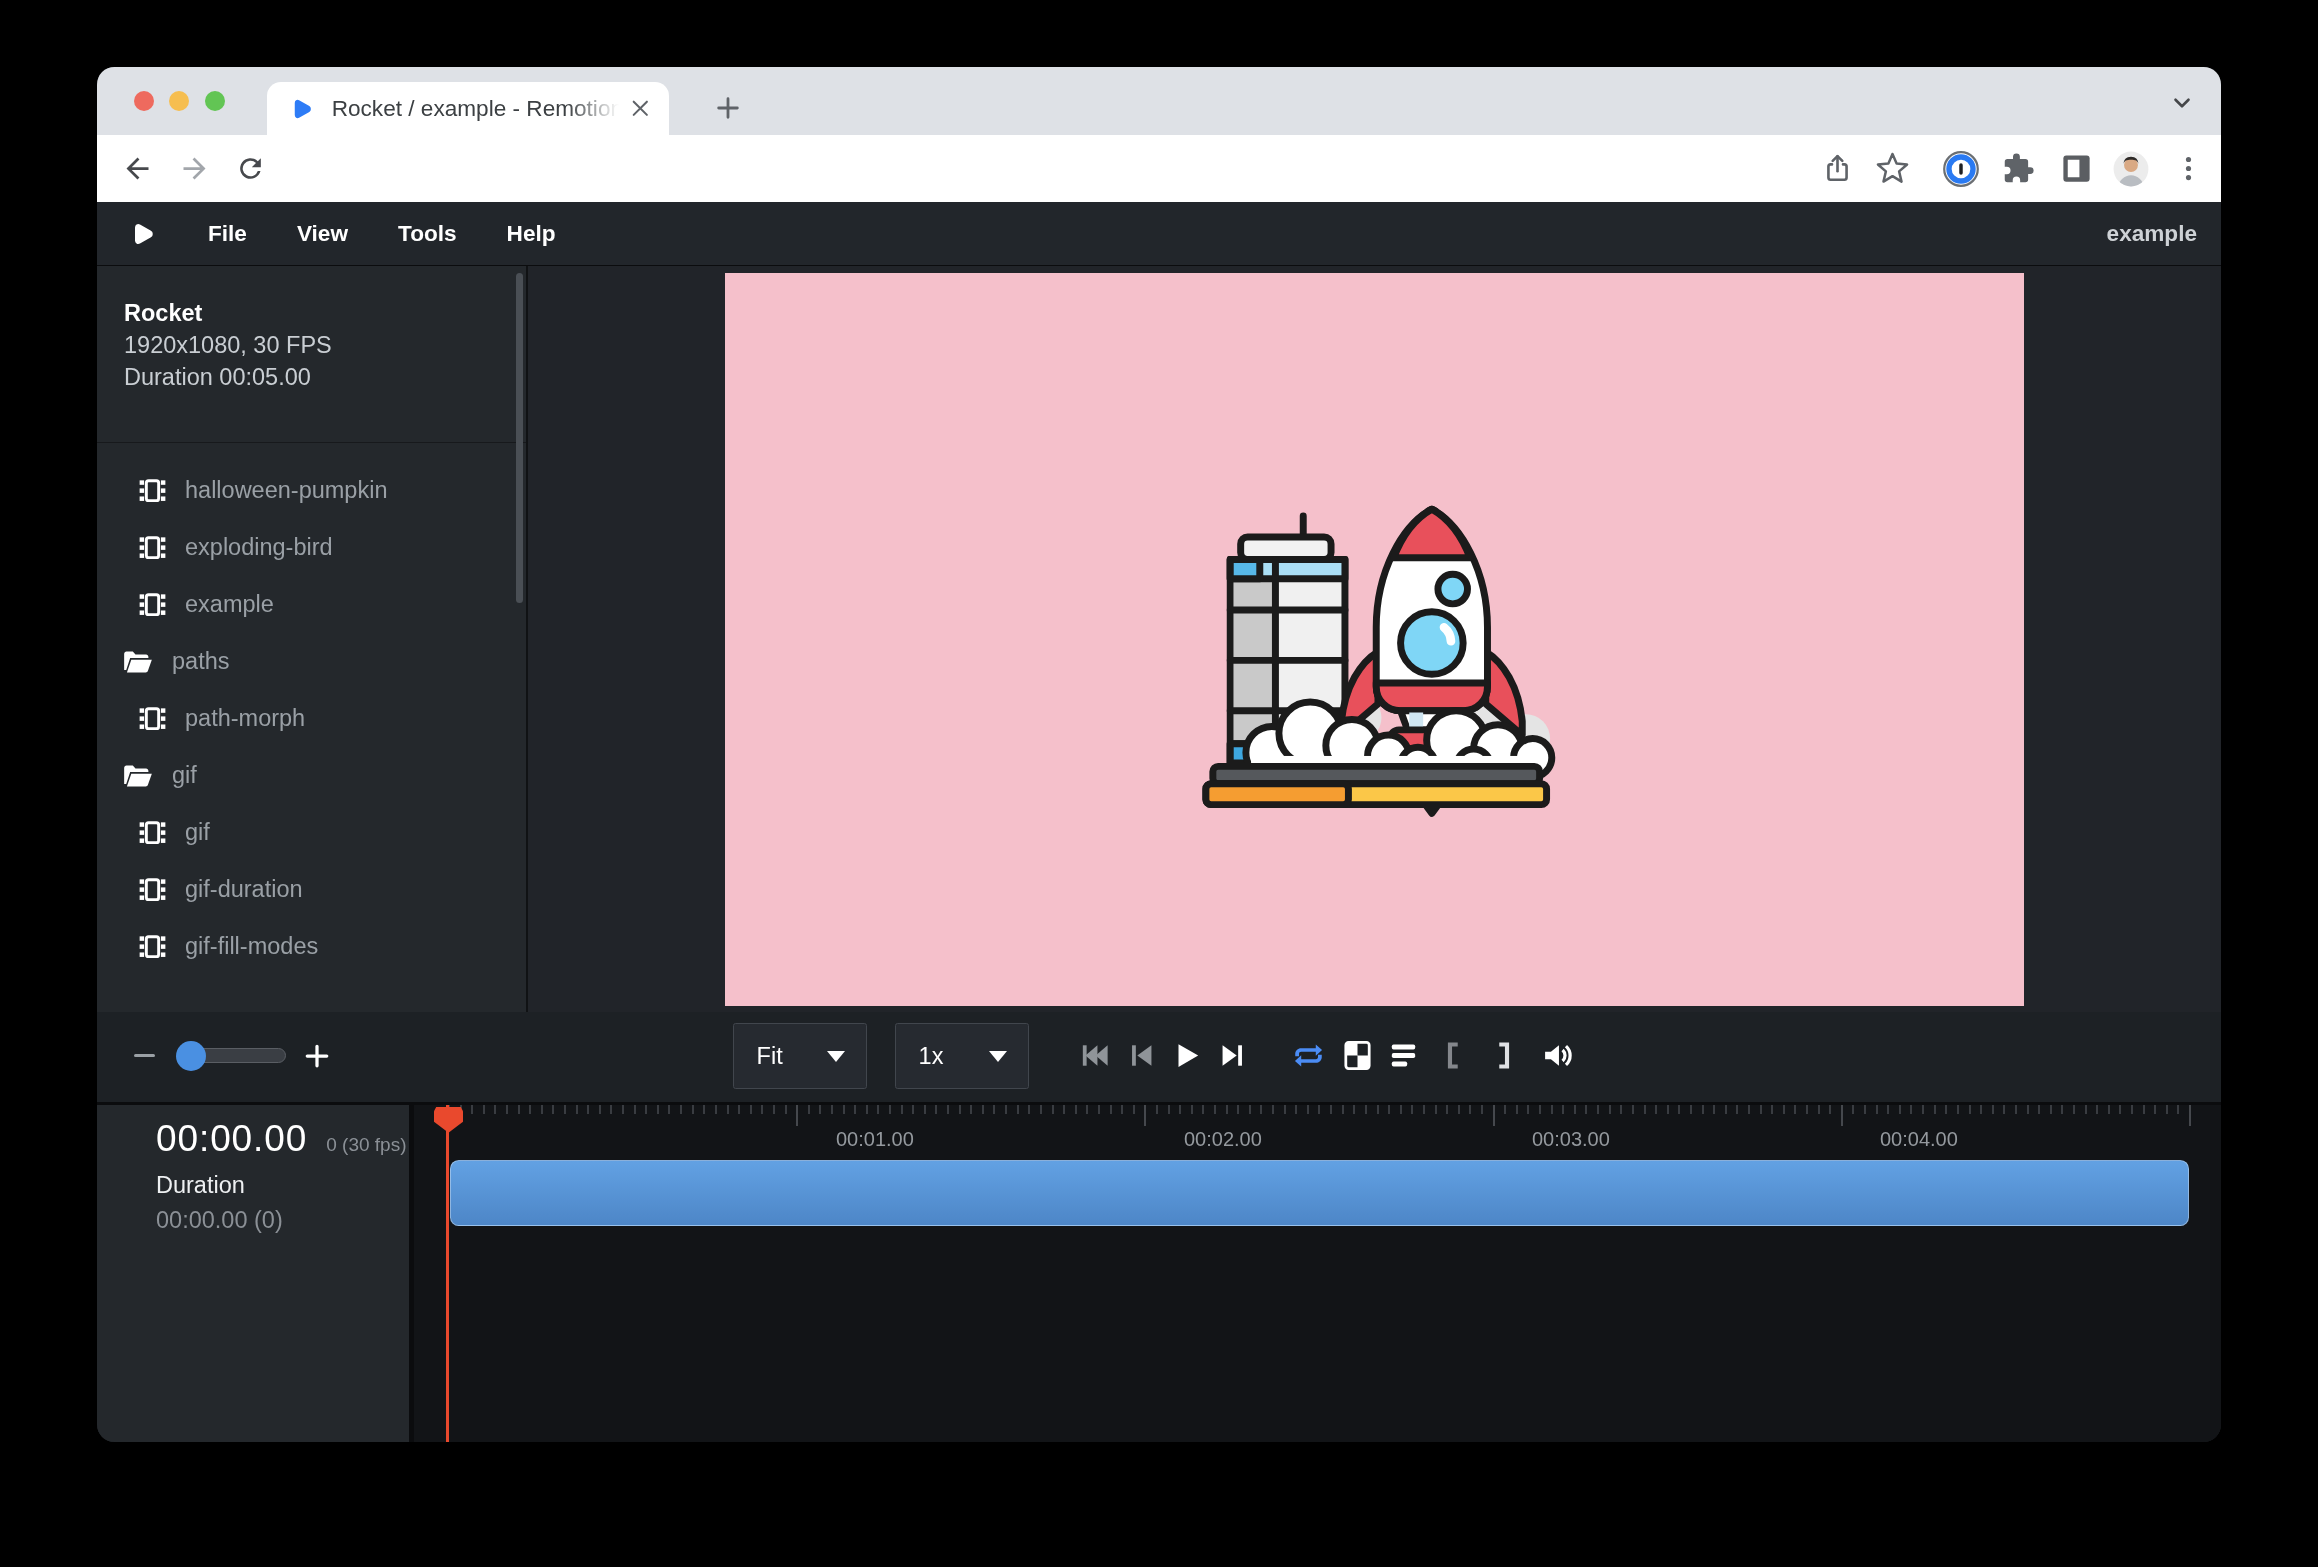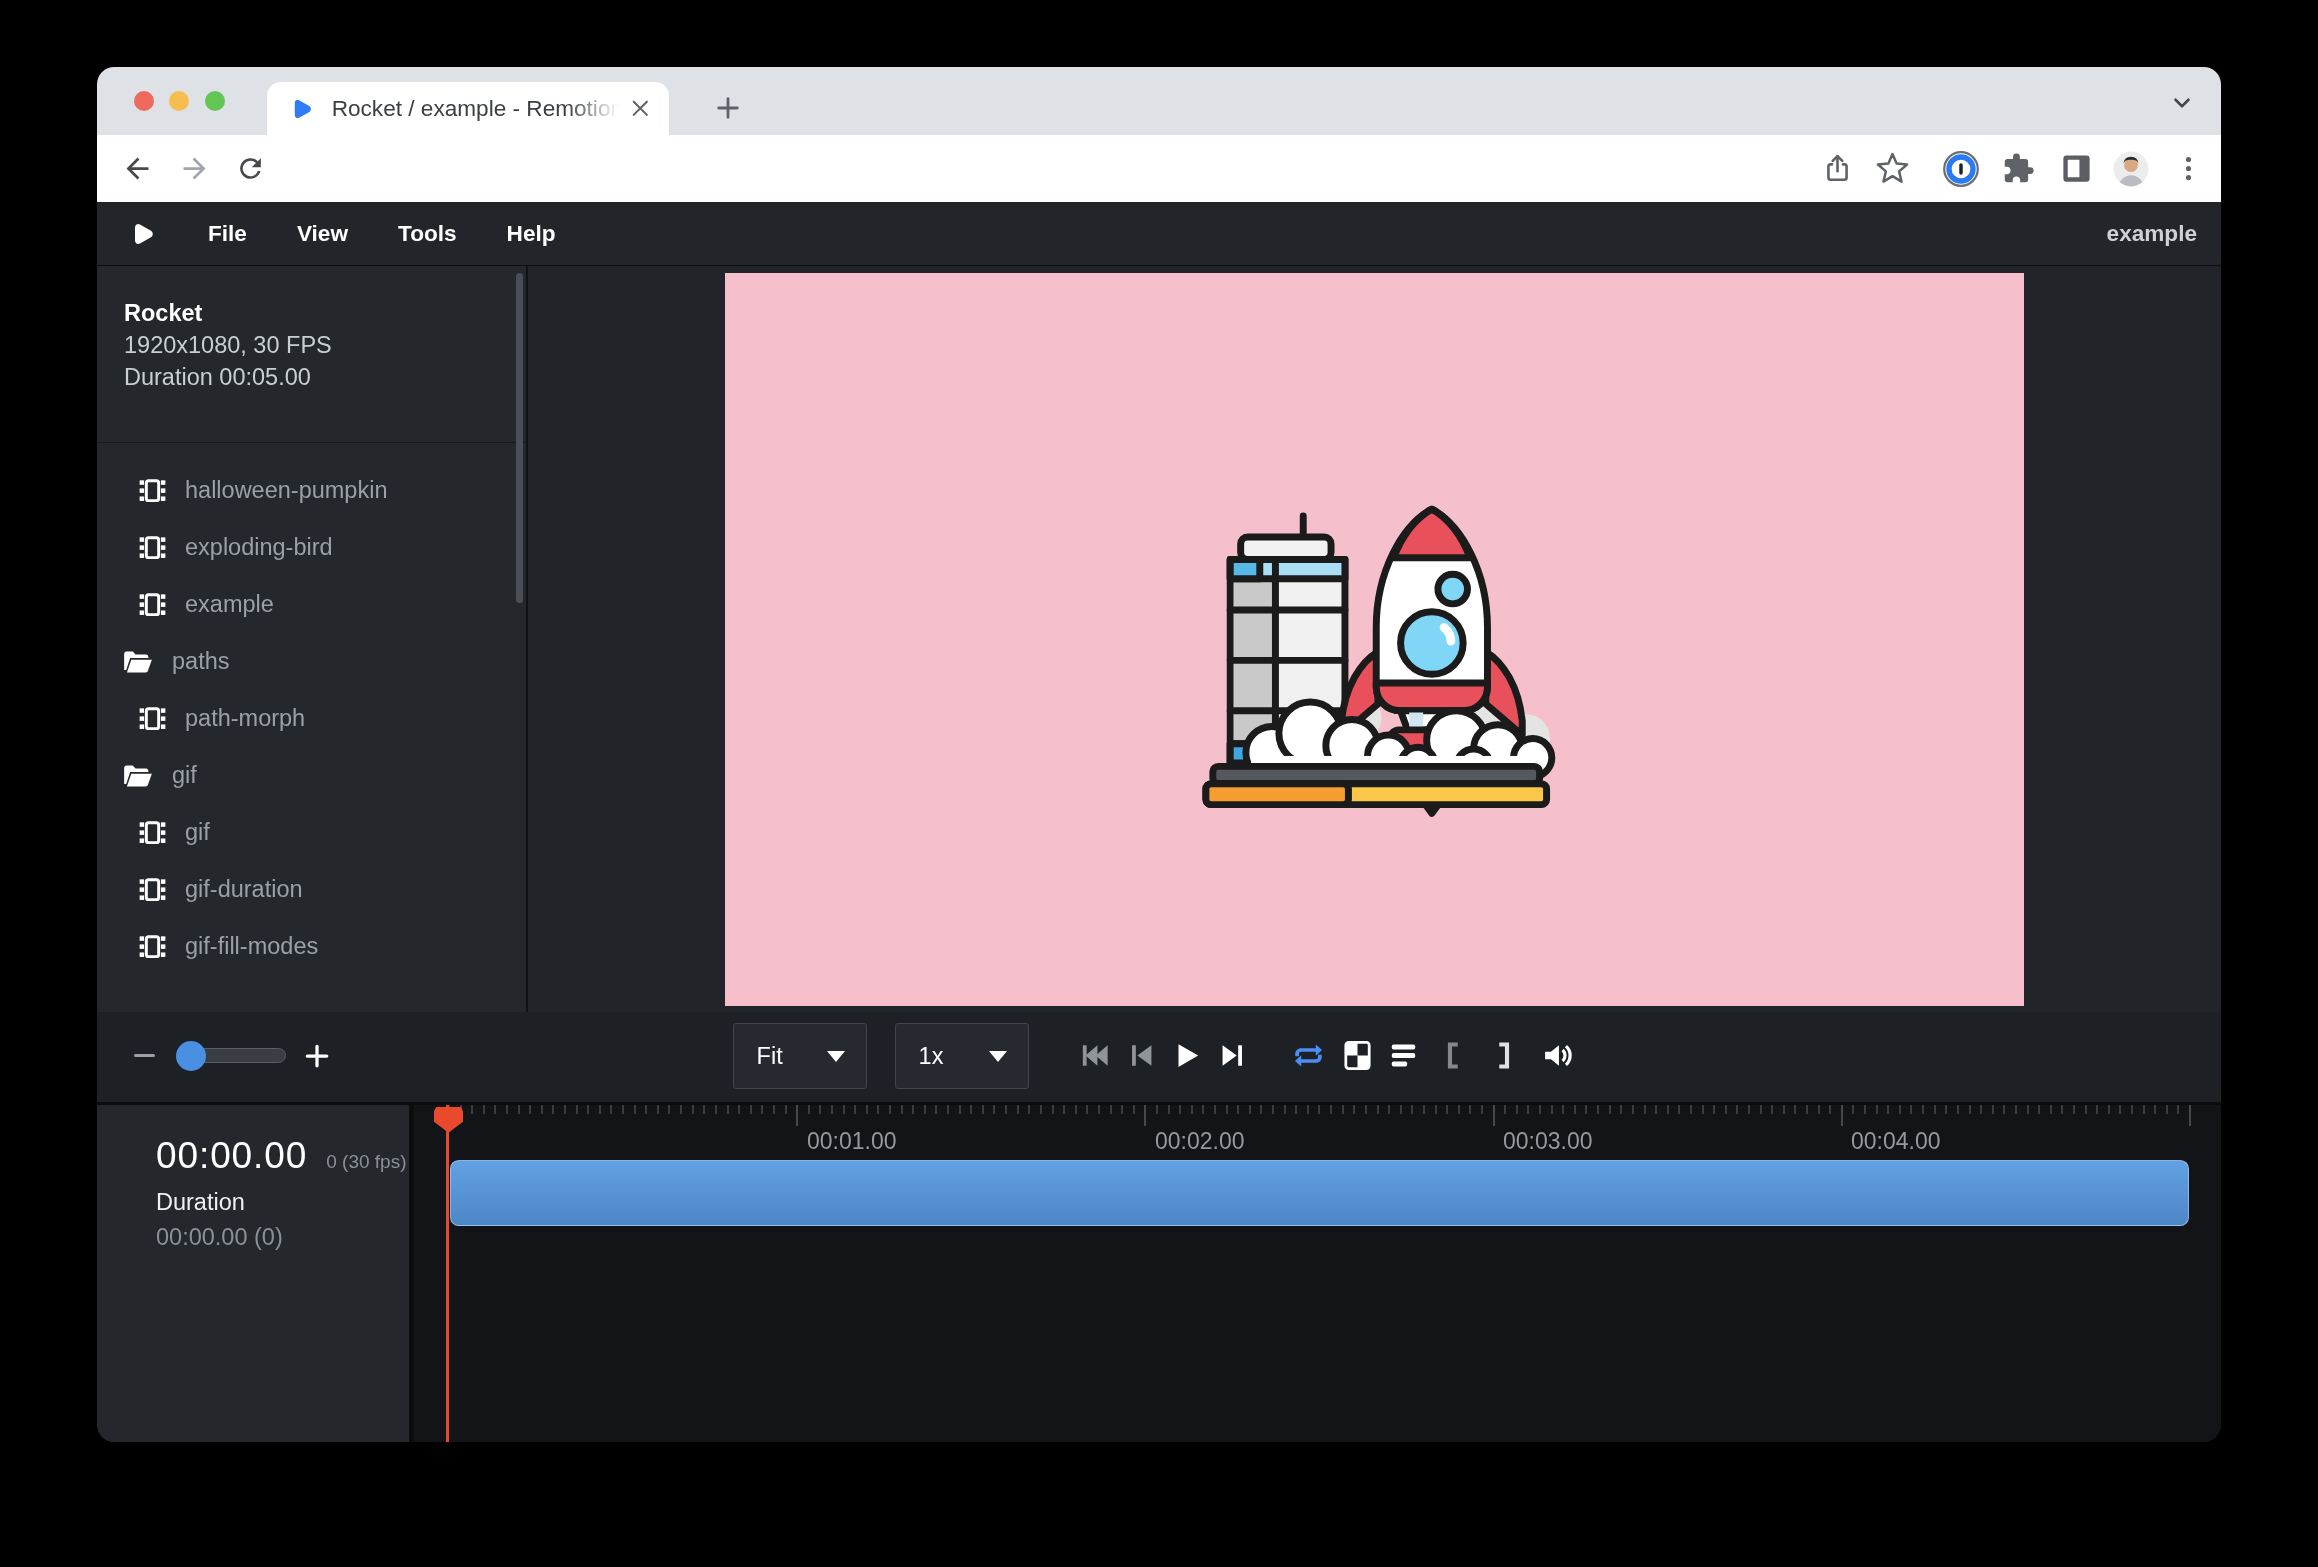--- a/index.html
+++ b/index.html
@@ -90,31 +90,31 @@
     border-radius:2.6px;color:#fff;font-size:23.5px;display:flex;align-items:center;cursor:pointer;
   }
   .dd-fit{left:636px;} .dd-speed{left:798px;}
   .dd .dd-label{margin-left:22.6px;}
   .dd .caret{margin-left:auto;margin-right:21px;width:0;height:0;border-left:9.6px solid transparent;border-right:9.6px solid transparent;border-top:11.3px solid #fff;}
   .pbtn{width:35px;}
   .p1{left:980px;} .p2{left:1026px;} .p3{left:1072px;} .p4{left:1119px;}
   .p5{left:1194px;} .p6{left:1243px;} .p7{left:1289px;} .p8{left:1340px;} .p9{left:1388px;} .p10{left:1443px;}
   
   .timeline{flex:1;display:flex;min-height:0;}
-  .tl-left{width:317px;flex:none;background:#24282c;border-right:5.2px solid #0b0c0e;padding:30px 0 0 59px;box-sizing:border-box;}
+  .tl-left{width:317px;flex:none;background:#24282c;border-right:5.2px solid #0b0c0e;padding:13px 0 0 59px;box-sizing:border-box;}
   .tl-timerow{display:flex;align-items:baseline;}
   .tl-big{font-size:37px;color:#fff;font-weight:500;letter-spacing:0.9px;}
   .tl-fps{font-size:19px;color:#8b9096;margin-left:19px;}
   .tl-track-name{font-size:23.5px;color:#eef0f2;margin-top:12px;}
   .tl-track-sub{font-size:23.5px;color:#8b9096;margin-top:7.8px;}
   .tl-tracks{flex:1;background:#121417;position:relative;overflow:hidden;}
   .tick{position:absolute;top:0;width:1.7px;background:#45484d;}
   .tick.small{height:8.7px;background:#393c41;}
   .tick.big{height:21px;}
-  .ruler-label{position:absolute;top:22.6px;font-size:23px;color:#94999e;white-space:nowrap;}
+  .ruler-label{position:absolute;top:22.6px;font-size:20px;color:#94999e;white-space:nowrap;margin-left:29px;}
   .track-bar{
     position:absolute;left:36px;top:55px;width:1739px;height:66px;border-radius:8.7px;
     background:linear-gradient(#62a1e3,#4d86c7);border:1.7px solid rgba(255,255,255,.35);box-sizing:border-box;cursor:pointer;
   }
   .playhead-line{position:absolute;left:32px;top:0;bottom:0;width:2.6px;background:#e9492d;}
   .playhead-marker{
     position:absolute;left:20px;top:1.7px;width:29px;height:26px;background:#e9492d;cursor:grab;
     clip-path:polygon(8% 0%,92% 0%,100% 18%,100% 58%,50% 100%,0% 58%,0% 18%);
   }
   svg{display:block;}

